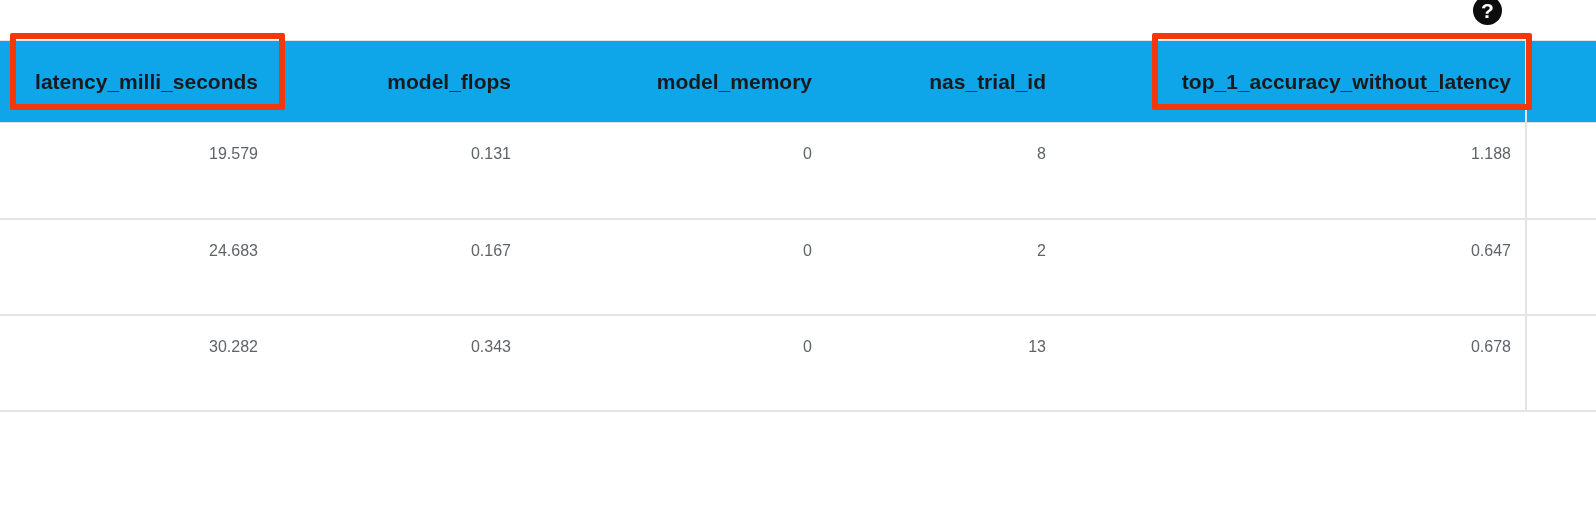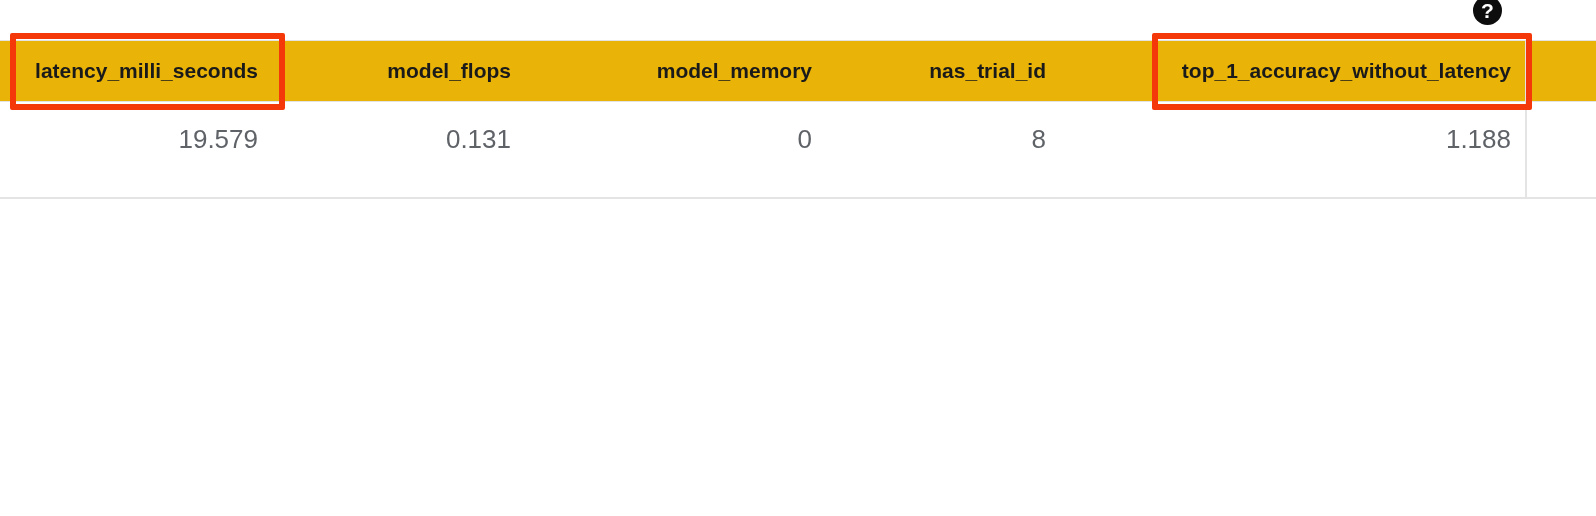--- a/index.html
+++ b/index.html
@@ -44,22 +44,22 @@
   .data-table {
     position: absolute;
     left: 0;
     top: 40px;
     width: 1596px;
     border-collapse: collapse;
     table-layout: fixed;
   }
 
   .data-table thead tr {
-    background: #eab308;
-    height: 61px;
+    background: #0ea5e9;
+    height: 82px;
     margin-top: 29px;
   }
 
   .data-table th {
     font-size: 21px;
     font-weight: bold;
     color: #1a1a1a;
     text-align: right;
     padding: 0 14px 0 0;
     border-top: 1px solid #e3e3e3;
@@ -76,21 +76,21 @@
 
   .data-table tbody tr + tr td {
     border-top: 2px solid #e4e4e4;
   }
 
   .data-table tbody tr:last-child td {
     border-bottom: 2px solid #e4e4e4;
   }
 
   .data-table td {
-    font-size: 26px;
+    font-size: 16px;
     color: #5f6368;
     text-align: right;
     padding: 0 14px 0 0;
     vertical-align: top;
     padding-top: 22px;
     box-sizing: border-box;
   }
 
   
   .col-gutter {
@@ -156,21 +156,37 @@
 
       <tr>
         <td>19.579</td>
         <td>0.131</td>
         <td>0</td>
         <td>8</td>
         <td>1.188</td>
         <td class="col-gutter"></td>
       </tr>
 
+      <tr>
+        <td>24.683</td>
+        <td>0.167</td>
+        <td>0</td>
+        <td>2</td>
+        <td>0.647</td>
+        <td class="col-gutter"></td>
+      </tr>
 
+      <tr>
+        <td>30.282</td>
+        <td>0.343</td>
+        <td>0</td>
+        <td>13</td>
+        <td>0.678</td>
+        <td class="col-gutter"></td>
+      </tr>
 
 
     </tbody>
   </table>
 
   <div class="annot-box" id="annot-latency" style="border-color: rgb(244, 56, 10);"></div>
   <div class="annot-box" id="annot-top1" style="border-color: rgb(244, 56, 10);"></div>
 
 </div>
 

